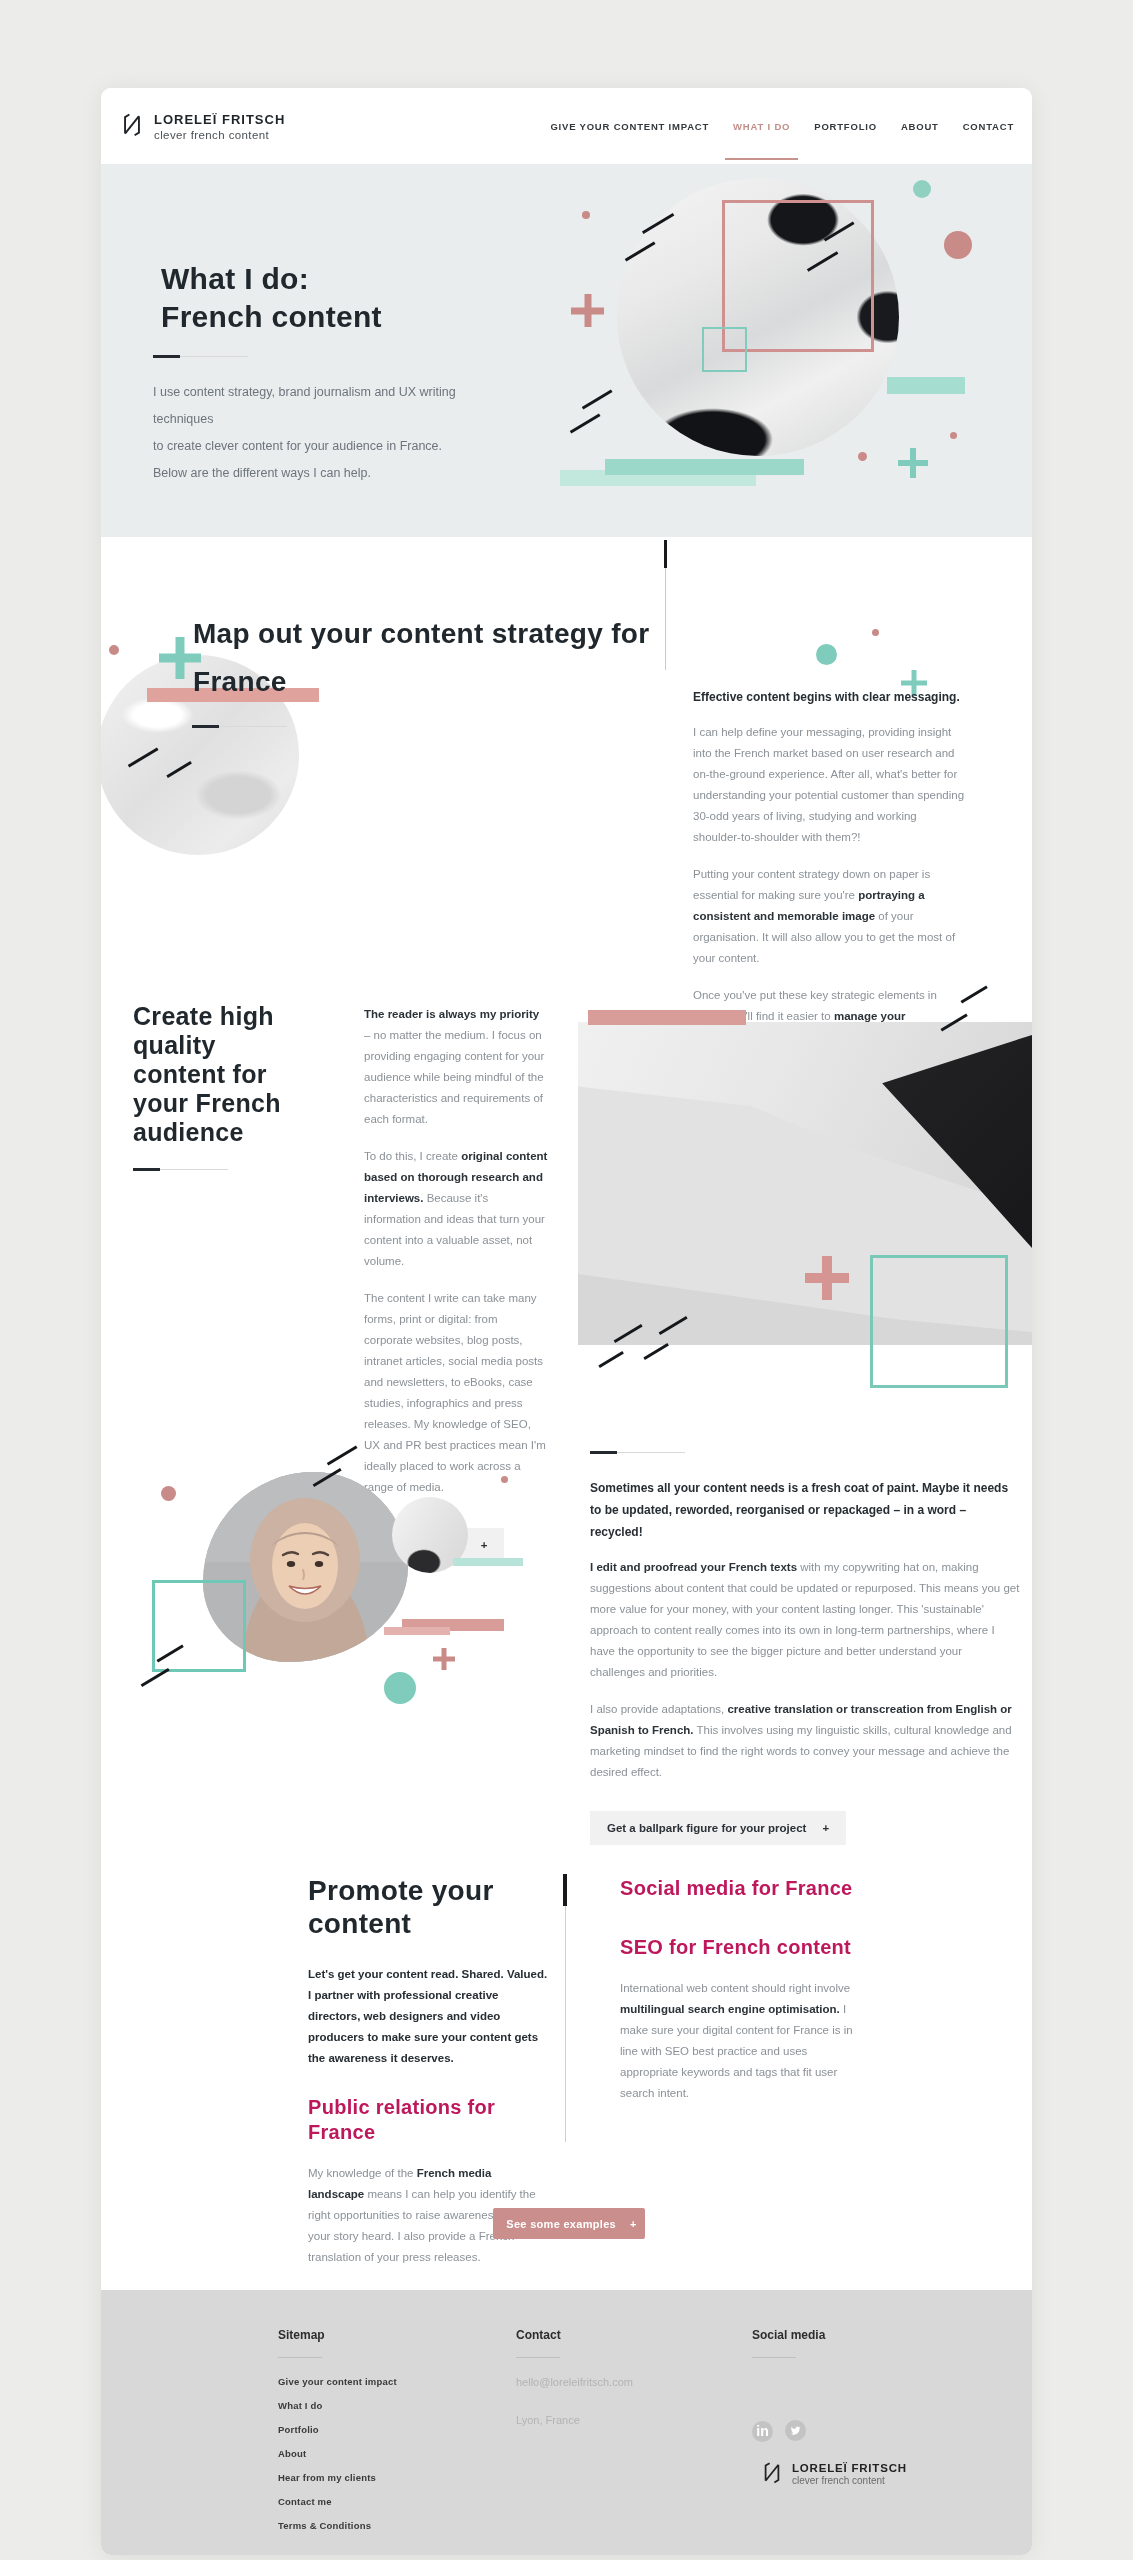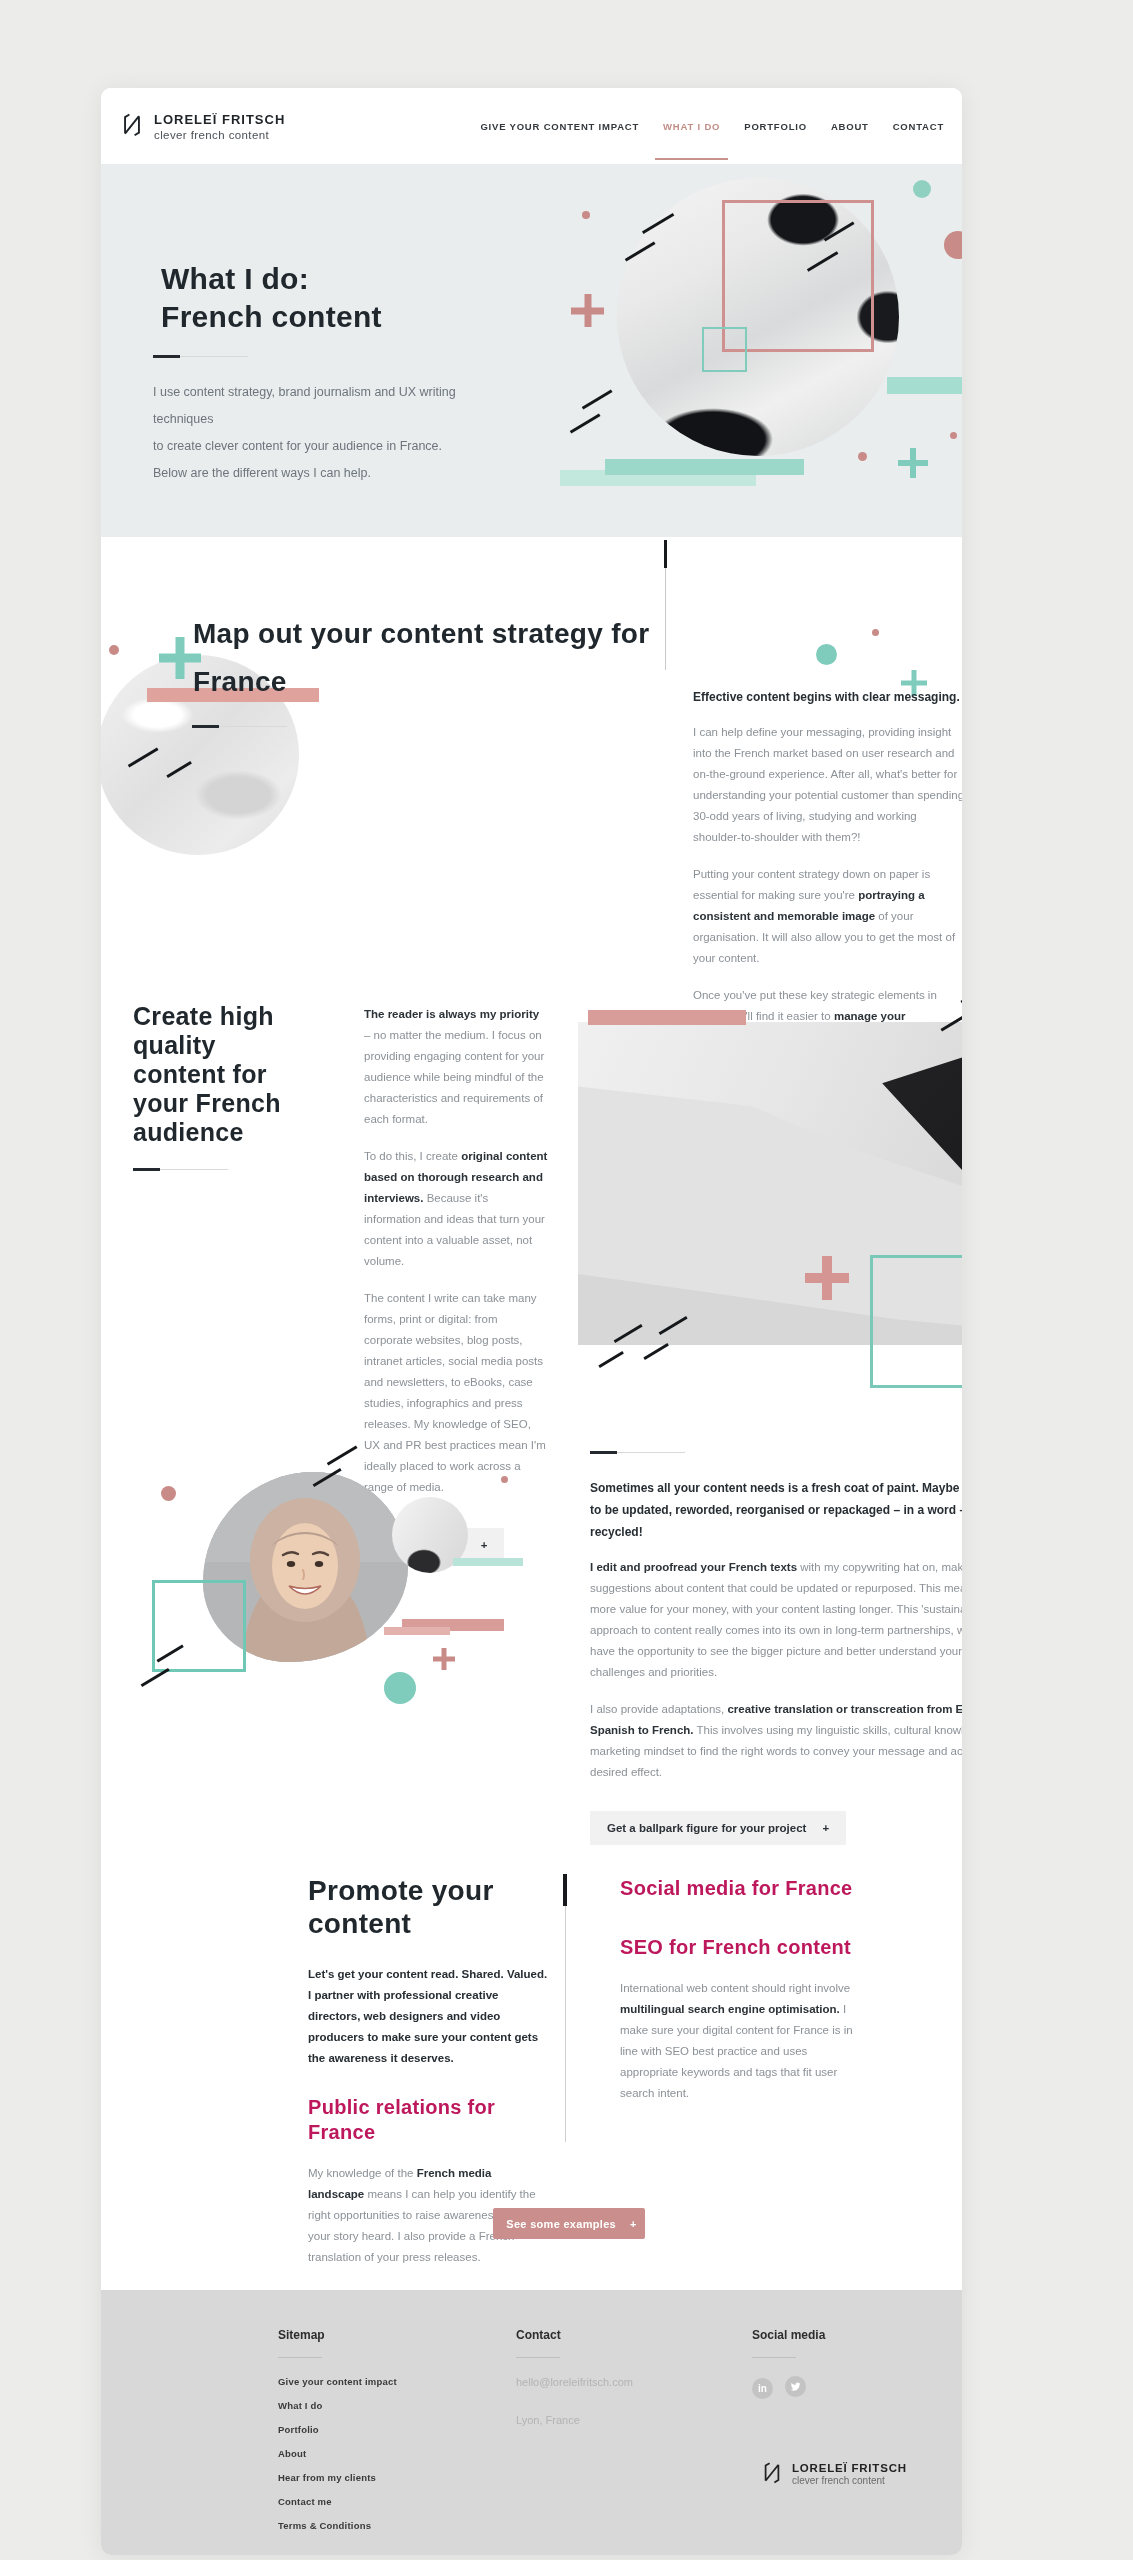--- a/index.html
+++ b/index.html
@@ -1,17 +1,17 @@
 <!DOCTYPE html>
 <html><head>
 <meta charset="utf-8">
 <style>
   html,body{margin:0;padding:0;}
   body{width:1133px;height:2560px;background:#ececeb;font-family:"Liberation Sans",sans-serif;position:relative;}
-  .card{position:absolute;left:101px;top:88px;width:861px;height:2467px;background:#ffffff;border-radius:10px;overflow:hidden;box-shadow:0 2px 24px rgba(0,0,0,.07);}
+  .card{position:absolute;left:101px;top:88px;width:931px;height:2467px;background:#ffffff;border-radius:10px;overflow:hidden;box-shadow:0 2px 24px rgba(0,0,0,.07);}
   
   .hdr{position:absolute;left:0;top:0;width:100%;height:76px;background:#fff;display:flex;align-items:center;justify-content:space-between;padding:0 18px;box-sizing:border-box;z-index:30;}
   .logo{display:flex;align-items:center;gap:9px;}
   .logo .nm{font-size:13px;font-weight:700;letter-spacing:1px;color:#1f2428;}
   .logo .tg{font-size:11.5px;color:#4c5156;letter-spacing:.4px;margin-top:2px;}
   .nav{display:flex;align-items:center;gap:24px;}
   .nav a{font-size:9.5px;font-weight:700;letter-spacing:.8px;color:#33383c;text-decoration:none;position:relative;}
   .nav a.active{color:#bf8e86;}
   .nav a.active::after{content:'';position:absolute;left:-8px;right:-8px;bottom:-28px;height:2px;background:#c9938d;}
   
@@ -62,21 +62,21 @@
     background:
       radial-gradient(ellipse 26px 20px at 42% 86%, #2b2b2d 0 58%, transparent 66%),
       linear-gradient(120deg,#f4f4f4 0%,#e3e3e3 55%,#d7d7d7 100%);}
   
   .ftr{position:absolute;left:0;top:2202px;width:100%;height:265px;background:#d8d8d8;}
   .fcol{position:absolute;top:38px;}
   .ft{font-size:12px;font-weight:700;color:#2d2d2d;margin:0;}
   .fhr{width:44px;border-top:1px solid #bfbfbf;margin:15px 0 18px 0;}
   .flink{display:block;font-size:9.5px;font-weight:700;color:#3a3a3a;text-decoration:none;margin-bottom:13px;letter-spacing:.2px;}
   .fmuted{font-size:11px;color:#b3b3b3;margin:0 0 26px 0;text-decoration:none;display:block;}
-  .sic{width:21px;height:21px;border-radius:50%;background:#c3c3c3;color:#fff;display:inline-flex;align-items:center;justify-content:center;font-size:10px;font-weight:700;margin-right:8px;cursor:pointer;}
+  .sic{width:21px;height:21px;border-radius:50%;background:#c3c3c3;color:#fff;display:inline-flex;align-items:center;justify-content:center;font-size:14px;font-weight:700;margin-right:8px;cursor:pointer;margin-top:44px;}
   .flogo{position:absolute;left:659px;top:168px;display:flex;align-items:center;gap:8px;}
   .flogo .nm{font-size:11.5px;font-weight:700;letter-spacing:.8px;color:#222;}
   .flogo .tg{font-size:10px;color:#6b6b6b;margin-top:1px;}
 </style>
 </head>
 <body>
 
 <div class="card">
 
   <div class="hdr">

